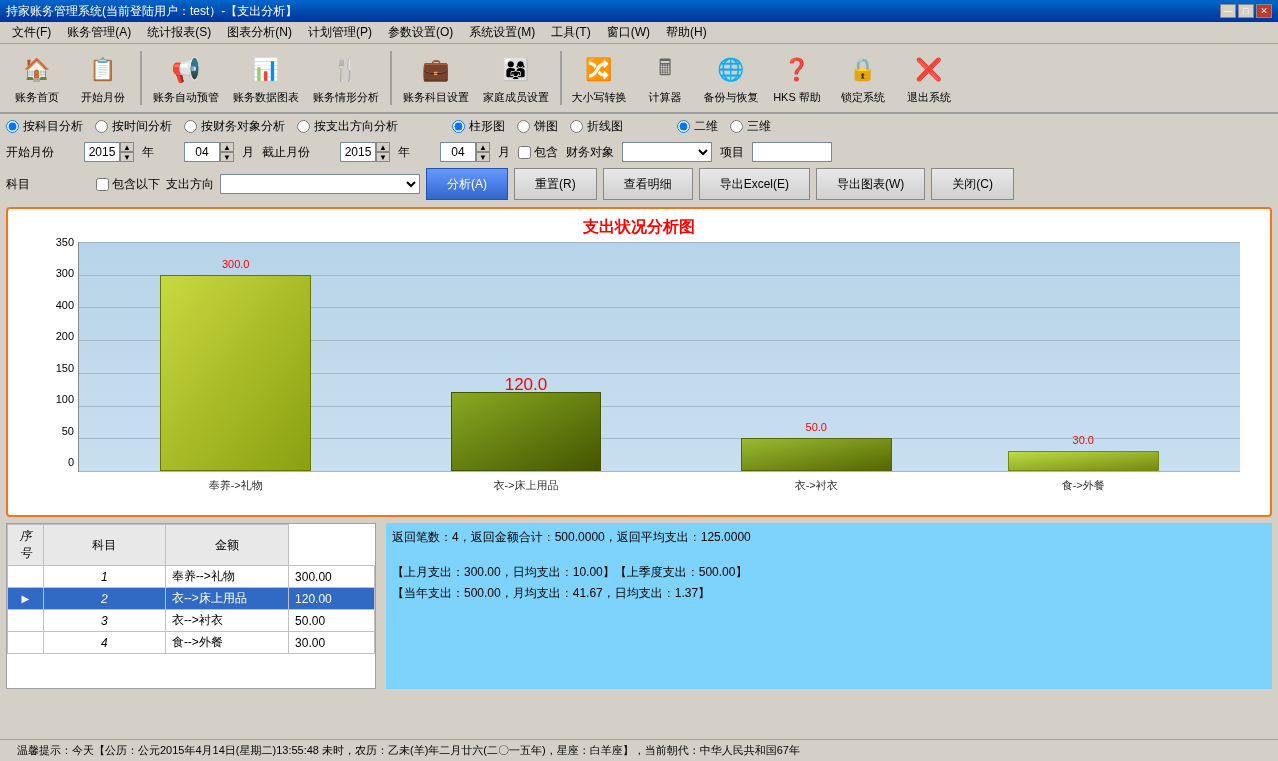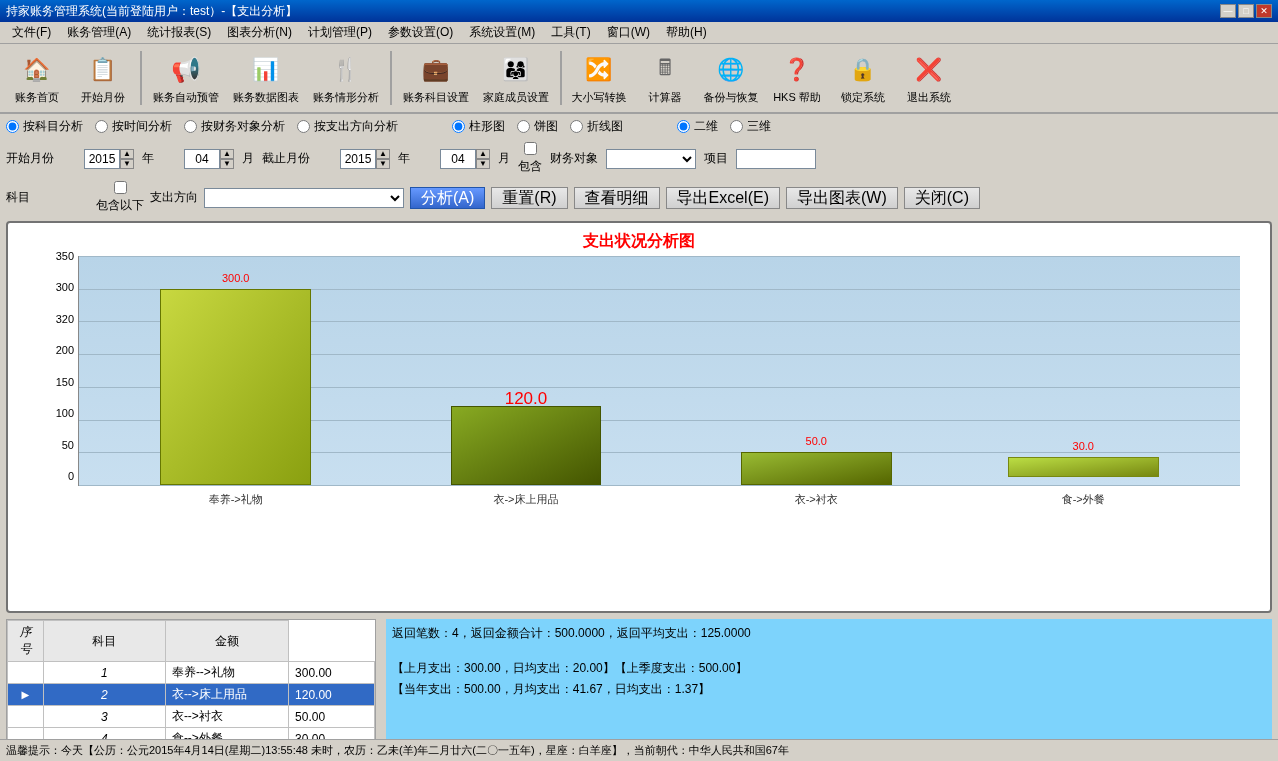--- a/index.html
+++ b/index.html
@@ -144,49 +144,49 @@
 
     
     .btn-row {
       display: flex;
       align-items: center;
       gap: 6px;
       padding: 3px 6px;
       background: #d4d0c8;
     }
     .btn-label { font-size: 12px; margin-right: 60px; }
-    .checkbox-group { display: flex; align-items: center; gap: 3px; font-size: 12px; flex-direction: column; }
+    .checkbox-group { display: flex; align-items: center; gap: 3px; font-size: 12px; }
     .direction-select {
       height: 20px;
       border: 1px solid #7a8a9a;
       background: white;
       font-size: 12px;
       width: 200px;
     }
     .action-btn {
-      height: 22px;
-      padding: 0 10px;
+      height: 32px;
+      padding: 0 20px;
       background: linear-gradient(to bottom, #e8e8e8, #d0d0d0);
       border: 1px solid #888;
-      font-size: 16px;
+      font-size: 12px;
       cursor: pointer;
     }
     .action-btn.primary {
       background: linear-gradient(to bottom, #6699ff, #3366cc);
       color: white;
       border: 1px solid #2255aa;
     }
 
     
     .chart-container {
       margin: 4px 6px;
       background: white;
-      border: 2px solid #737373;
+      border: 2px solid #f97316;
       border-radius: 4px;
-      height: 392px;
+      height: 310px;
       position: relative;
       overflow: hidden;
     }
     .chart-title {
       text-align: center;
       font-size: 16px;
       color: red;
       font-weight: bold;
       padding: 8px 0 4px 0;
     }
@@ -239,21 +239,21 @@
     .status-bar {
       position: fixed;
       bottom: 0;
       left: 0;
       right: 0;
       height: 22px;
       background: #d4d0c8;
       border-top: 1px solid #a0a0a0;
       display: flex;
       align-items: center;
-      padding: 0 6px;
+      padding: 0 17px;
       font-size: 11px;
     }
 
     
     .icon-home { color: #cc6600; font-size: 22px; }
     .icon-green { color: #336600; font-size: 22px; }
     .icon-blue { color: #3366cc; font-size: 22px; }
     .icon-red { color: #cc0000; font-size: 22px; }
     .icon-teal { color: #006666; font-size: 22px; }
     .icon-orange { color: #cc6600; font-size: 22px; }
@@ -448,21 +448,21 @@
   <button class="action-btn">关闭(C)</button>
 </div>
 
 <div class="chart-container">
   <div class="chart-title">支出状况分析图</div>
   <div style="position: relative; margin: 0 30px; height: 255px;">
 
     <div style="position: absolute; left: 0; top: 0; width: 40px; height: 220px;">
       <div style="position: absolute; top: 0%; transform: translateY(-50%); right: 4px; font-size: 11px;">350</div>
       <div style="position: absolute; top: 14.3%; transform: translateY(-50%); right: 4px; font-size: 11px;">300</div>
-      <div style="position: absolute; top: 28.6%; transform: translateY(-50%); right: 4px; font-size: 11px;">320</div>
+      <div style="position: absolute; top: 28.6%; transform: translateY(-50%); right: 4px; font-size: 11px;">400</div>
       <div style="position: absolute; top: 42.9%; transform: translateY(-50%); right: 4px; font-size: 11px;">200</div>
       <div style="position: absolute; top: 57.1%; transform: translateY(-50%); right: 4px; font-size: 11px;">150</div>
       <div style="position: absolute; top: 71.4%; transform: translateY(-50%); right: 4px; font-size: 11px;">100</div>
       <div style="position: absolute; top: 85.7%; transform: translateY(-50%); right: 4px; font-size: 11px;">50</div>
       <div style="position: absolute; top: 100%; transform: translateY(-50%); right: 4px; font-size: 11px;">0</div>
     </div>
 
     <div style="position: absolute; left: 40px; right: 0; top: 0; bottom: 25px; background: linear-gradient(to bottom, #b8d4e8 0%, #c8dff0 100%); border-left: 1px solid #888; border-bottom: 1px solid #888;">
 
       <div style="position: absolute; top: 0%; width: 100%; border-top: 1px solid #a0b8c8;"></div>
@@ -485,21 +485,21 @@
       </div>
 
       <div style="position: absolute; bottom: -22px; left: 38.5%; transform: translateX(-50%); font-size: 11px; color: #333; white-space: nowrap;">衣-&gt;床上用品</div>
 
       <div style="position: absolute; left: 57%; bottom: 0; width: 13%; height: 14.3%; background: linear-gradient(to bottom right, #99bb33, #556600); border: 1px solid #556600;">
         <div style="position: absolute; top: -18px; left: 50%; transform: translateX(-50%); font-size: 11px; color: red; white-space: nowrap;">50.0</div>
       </div>
 
       <div style="position: absolute; bottom: -22px; left: 63.5%; transform: translateX(-50%); font-size: 11px; color: #333; white-space: nowrap;">衣-&gt;衬衣</div>
 
-      <div style="position: absolute; left: 80%; bottom: 8px; width: 13%; height: 8.6%; background: linear-gradient(to bottom right, #bbdd44, #778811); border: 1px solid #778811;">
+      <div style="position: absolute; left: 80%; bottom: 0; width: 13%; height: 8.6%; background: linear-gradient(to bottom right, #bbdd44, #778811); border: 1px solid #778811;">
         <div style="position: absolute; top: -18px; left: 50%; transform: translateX(-50%); font-size: 11px; color: red; white-space: nowrap;">30.0</div>
       </div>
 
       <div style="position: absolute; bottom: -22px; left: 86.5%; transform: translateX(-50%); font-size: 11px; color: #333; white-space: nowrap;">食-&gt;外餐</div>
     </div>
   </div>
 </div>
 
 <div class="bottom-section">
 
@@ -537,20 +537,20 @@
             <td class="col-subject">食--&gt;外餐</td>
             <td class="col-amount">30.00</td>
           </tr>
         </tbody>
     </table>
   </div>
 
   <div class="stats-panel">
     <div class="stats-line">返回笔数：4，返回金额合计：500.0000，返回平均支出：125.0000</div>
     <br>
-    <div class="stats-line">【上月支出：300.00，日均支出：20.00】【上季度支出：500.00】</div>
+    <div class="stats-line">【上月支出：300.00，日均支出：10.00】【上季度支出：500.00】</div>
     <div class="stats-line">【当年支出：500.00，月均支出：41.67，日均支出：1.37】</div>
   </div>
 </div>
 
 <div class="status-bar">
   <span>温馨提示：今天【公历：公元2015年4月14日(星期二)13:55:48 未时，农历：乙未(羊)年二月廿六(二〇一五年)，星座：白羊座】，当前朝代：中华人民共和国67年</span>
 </div>
 
 </body></html>

